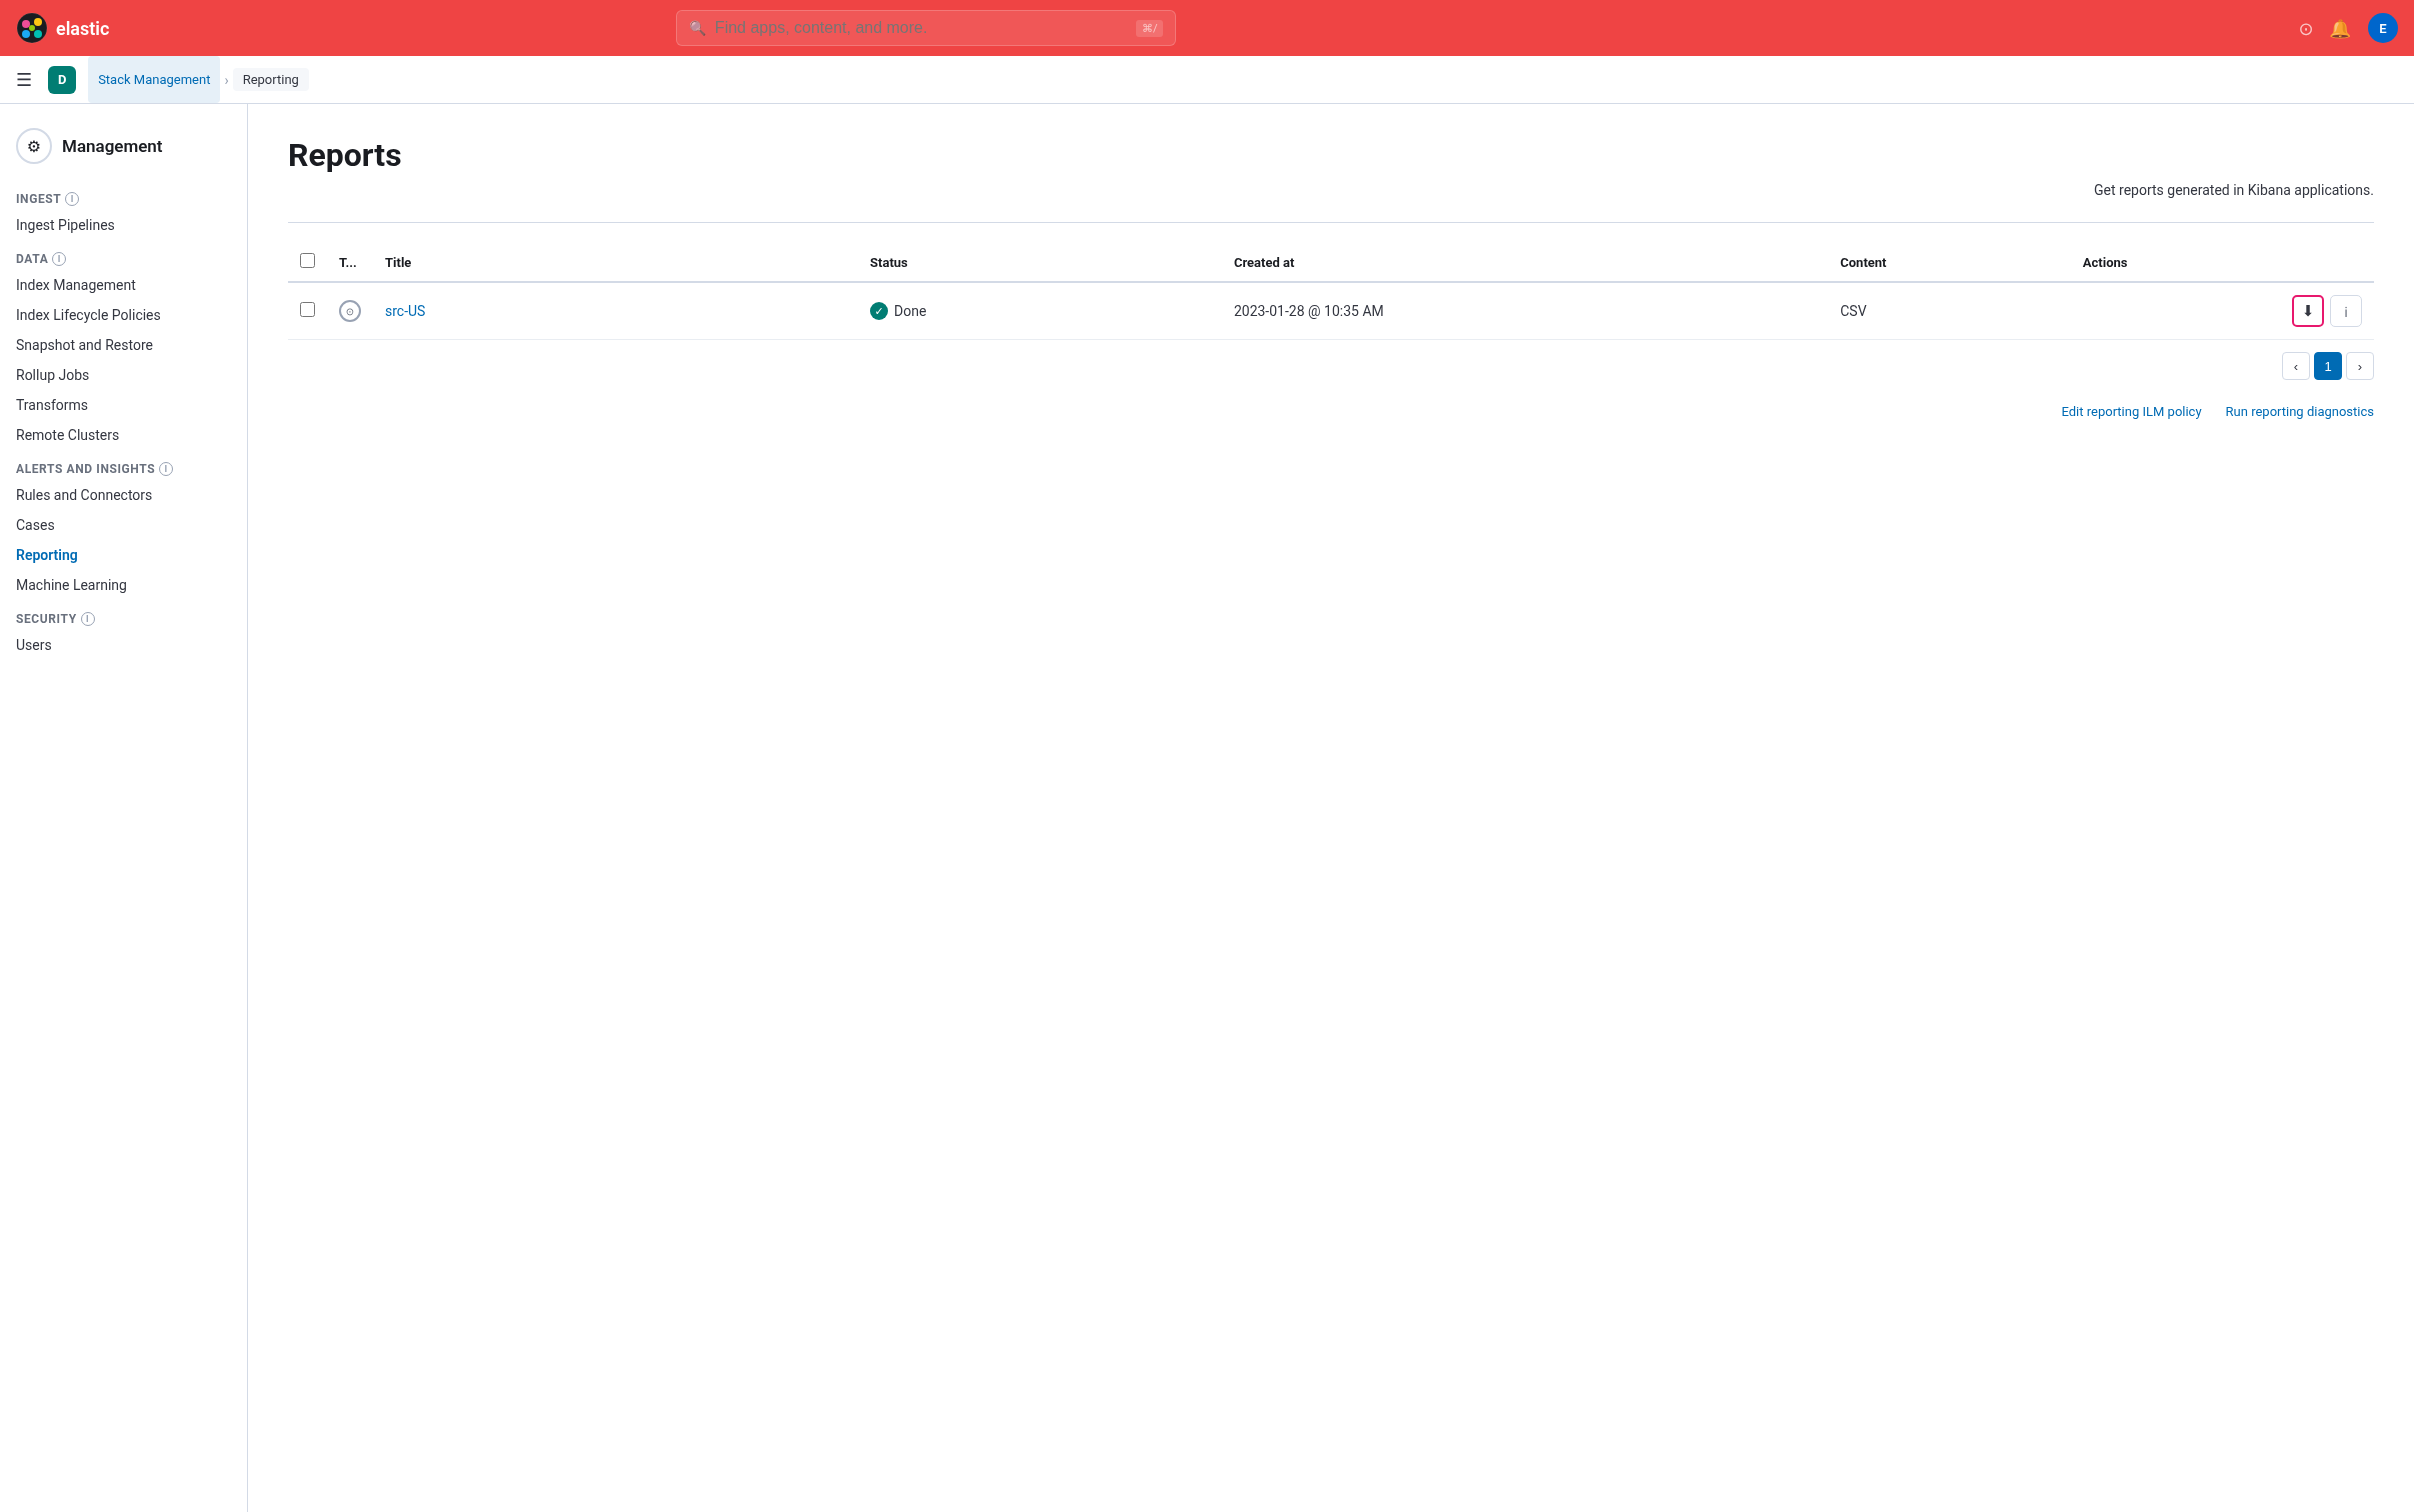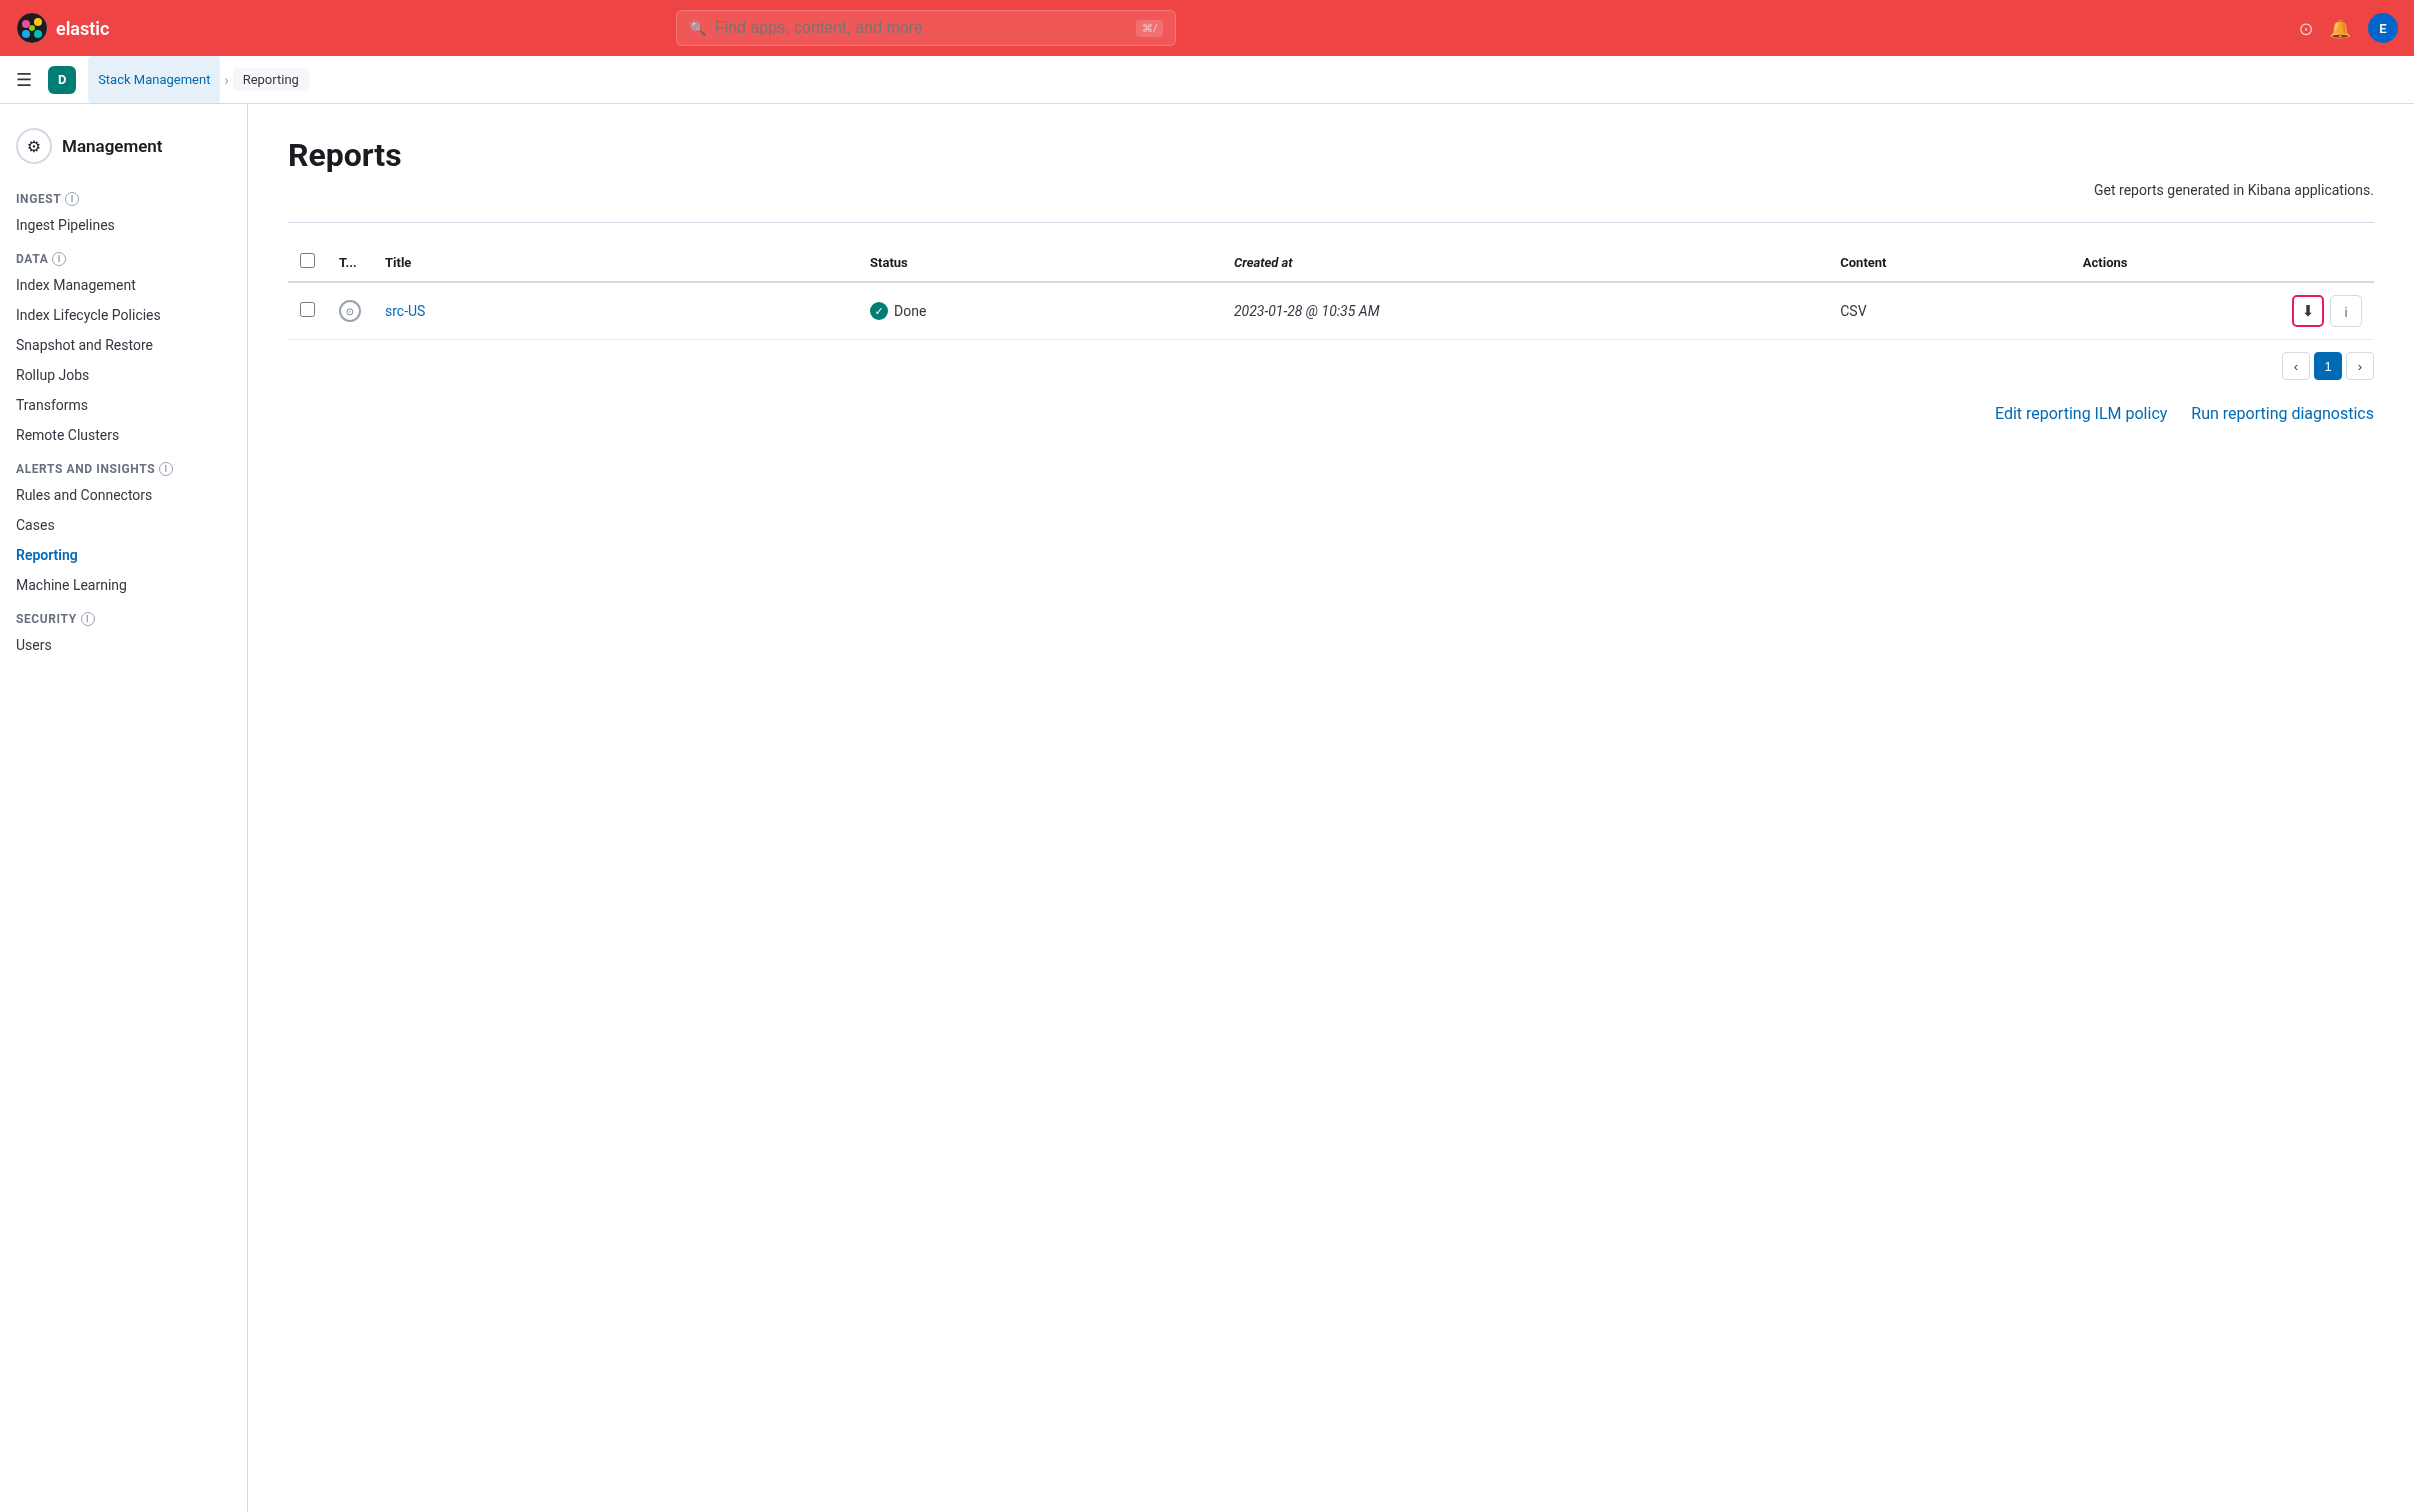--- a/index.html
+++ b/index.html
@@ -153,21 +153,21 @@
     }
     .reports-table td {
       padding: 12px 12px; font-size: 14px;
       border-bottom: 1px solid #e9edf2;
       color: #343741;
     }
     .col-check { width: 36px; }
     .col-type { width: 40px; }
     .col-title { min-width: 160px; }
     .col-status { min-width: 120px; }
-    .col-created { min-width: 200px; font-style: italic; }
+    .col-created { min-width: 200px; }
     .col-content { min-width: 80px; }
     .col-actions { min-width: 100px; text-align: right; }
     input[type="checkbox"] { width: 15px; height: 15px; cursor: pointer; }
 
     .type-icon {
       width: 22px; height: 22px; border-radius: 50%;
       border: 2px solid #98a2b3;
       display: flex; align-items: center; justify-content: center;
       font-size: 10px; color: #69707d;
     }
@@ -212,21 +212,21 @@
       border: 1px solid #d3dae6; border-radius: 4px;
       background: white; display: flex; align-items: center;
       justify-content: center; cursor: pointer; font-size: 13px; color: #343741;
     }
     .page-btn.active { background: #006bb4; color: white; border-color: #006bb4; }
 
     
     .footer-links {
       display: flex; gap: 24px; margin-top: 16px; justify-content: flex-end;
     }
-    .footer-link { color: #006bb4; font-size: 16px; cursor: pointer; text-decoration: none; }
+    .footer-link { color: #006bb4; font-size: 13px; cursor: pointer; text-decoration: none; }
   </style>
 </head>
 <body>
 
 <nav class="top-nav">
   <div class="logo-area">
 
     <svg class="elastic-logo" viewBox="0 0 32 32">
       <circle cx="16" cy="16" r="15" fill="#1a1c21" stroke="rgba(255,255,255,0.1)" stroke-width="1"></circle>
 

